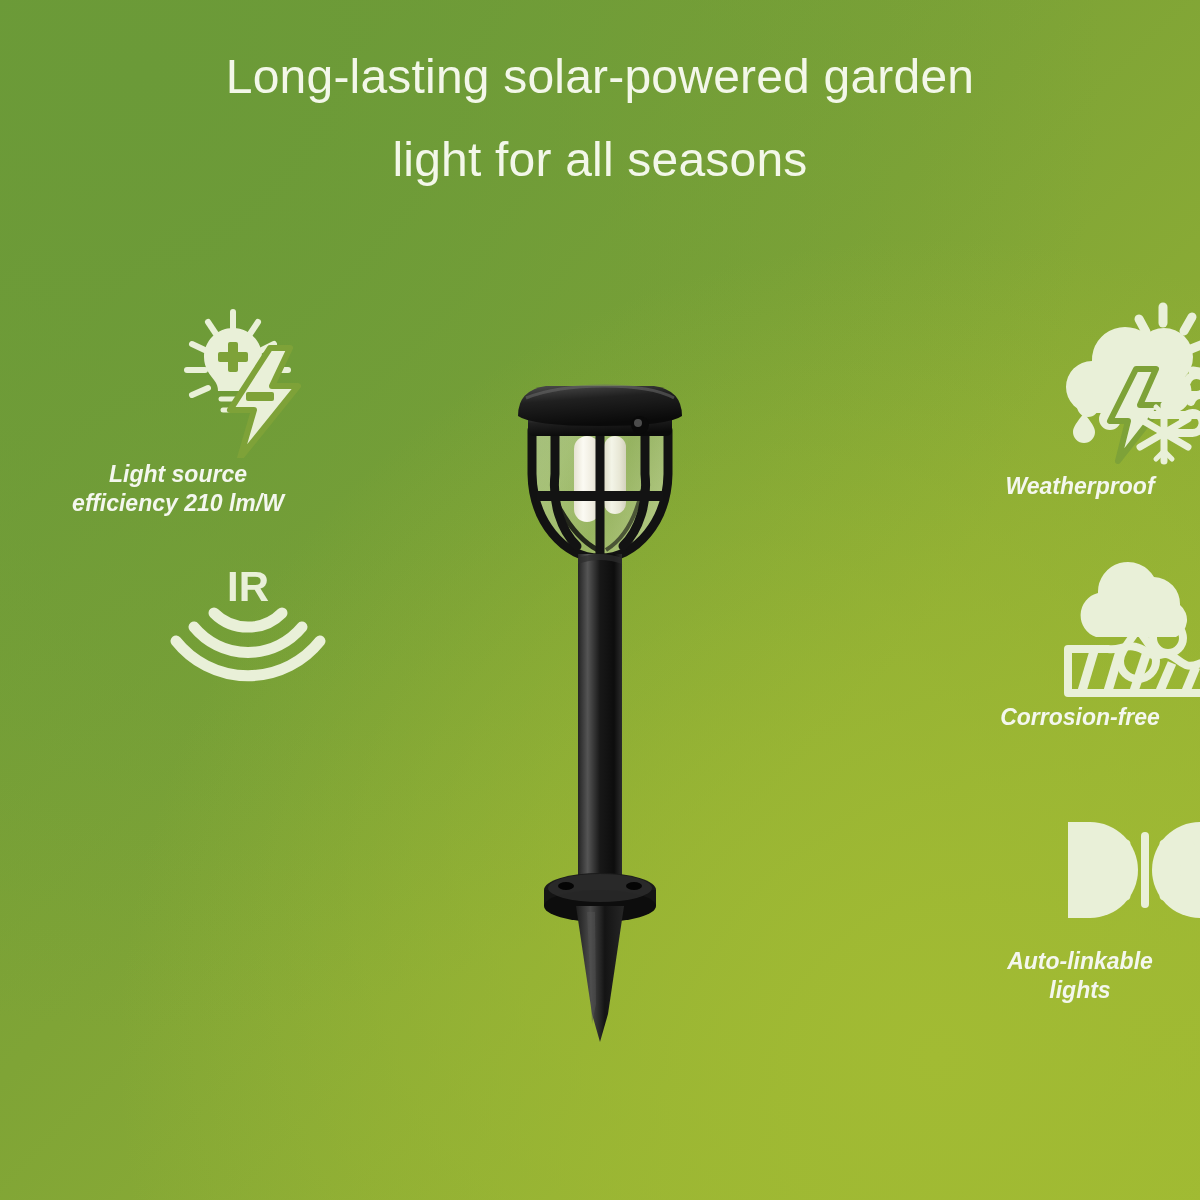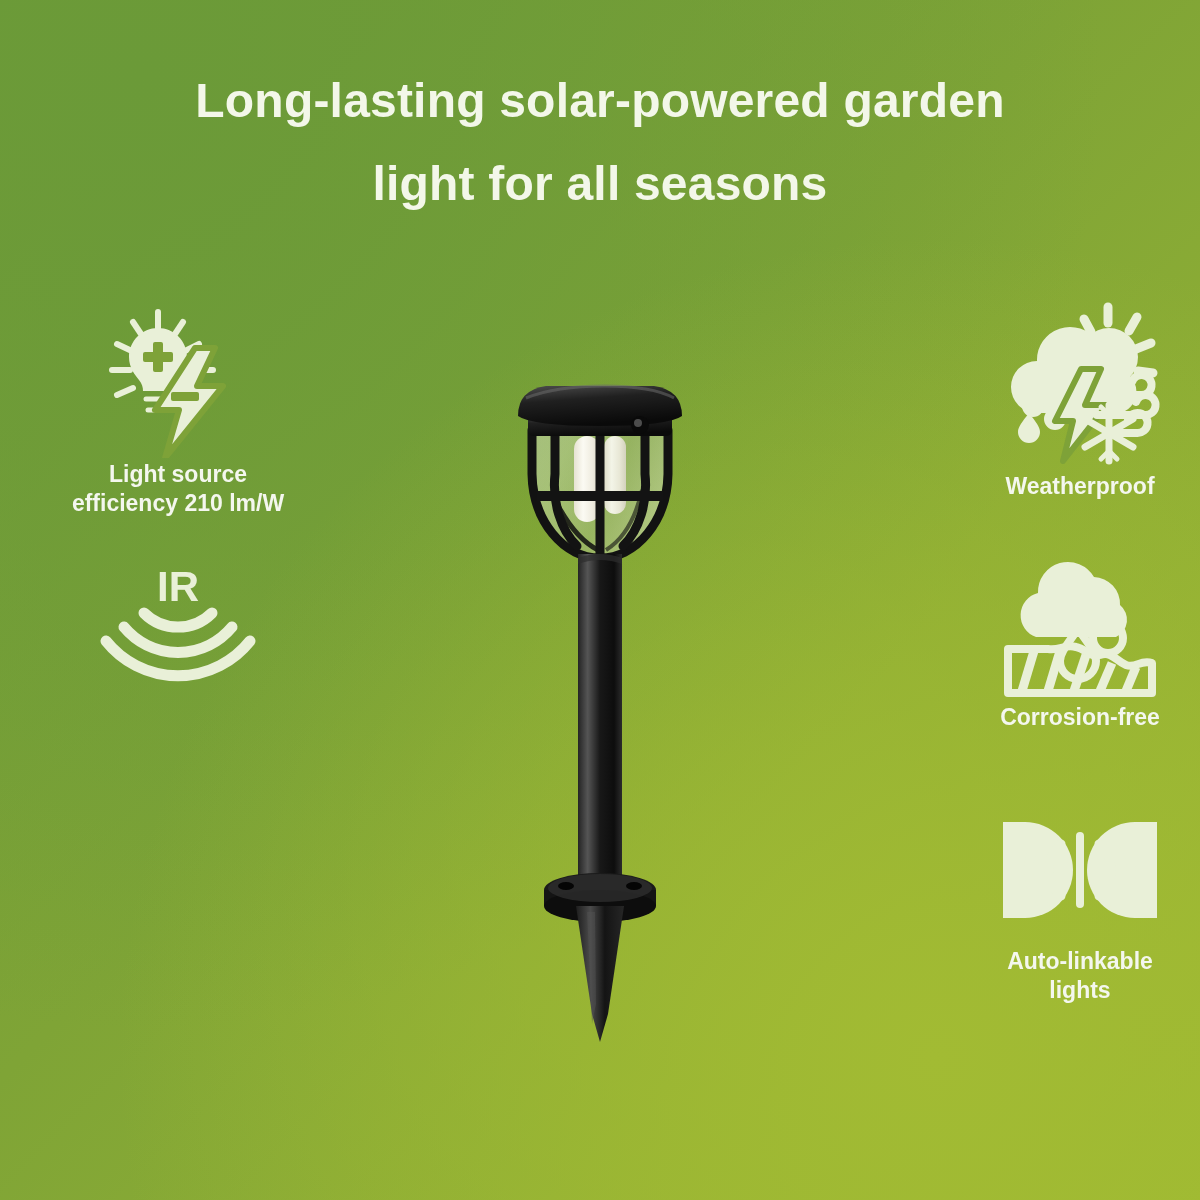--- a/index.html
+++ b/index.html
@@ -20,27 +20,27 @@
     background-image:
       radial-gradient(circle at 78% 88%, #a2bb33 0%, rgba(162,187,51,0) 58%),
       radial-gradient(circle at 12% 6%, #6b9a38 0%, rgba(107,154,56,0) 62%),
       linear-gradient(135deg, #6d9a38 0%, #7fa436 45%, #93b134 78%, #9fba32 100%);
     overflow: hidden;
   }
 
   
   .headline {
     position: absolute;
-    top: 72px;
+    top: 48px;
     left: 0;
     width: 1200px;
     text-align: center;
     color: #f3f7e9;
     font-size: 48px;
-    font-weight: 700;
+    font-weight: 400;
     line-height: 1.22;
     letter-spacing: 0.2px;
   }
   .headline .l2 { display: block; margin-top: 24px; }
 
   
   .col {
     position: absolute;
     top: 300px;
     width: 300px;
@@ -51,29 +51,30 @@
   .feature {
     position: relative;
     width: 300px;
     text-align: center;
     margin-bottom: 14px;
   }
   .feature .art {
     height: 150px;
     display: flex;
     align-items: center;
-    justify-content: center;
+    justify-content: flex-end;
   }
   .feature .cap {
     color: #f4f7ee;
     font-size: 23px;
     font-weight: bold;
     line-height: 1.28;
     margin-top: 2px;
     white-space: pre-line;
+    font-style: italic;
   }
   .col-left .feature:nth-child(1) .art { height: 158px; }
   .col-left .feature:nth-child(2) { margin-top: 32px; }
   .col-left .feature:nth-child(3) { margin-top: 40px; }
   .col-right .feature:nth-child(1) .art { height: 170px; }
   .col-right .feature:nth-child(2) { margin-top: 50px; }
   .col-right .feature:nth-child(3) { margin-top: 62px; }
 
   
   .product {

